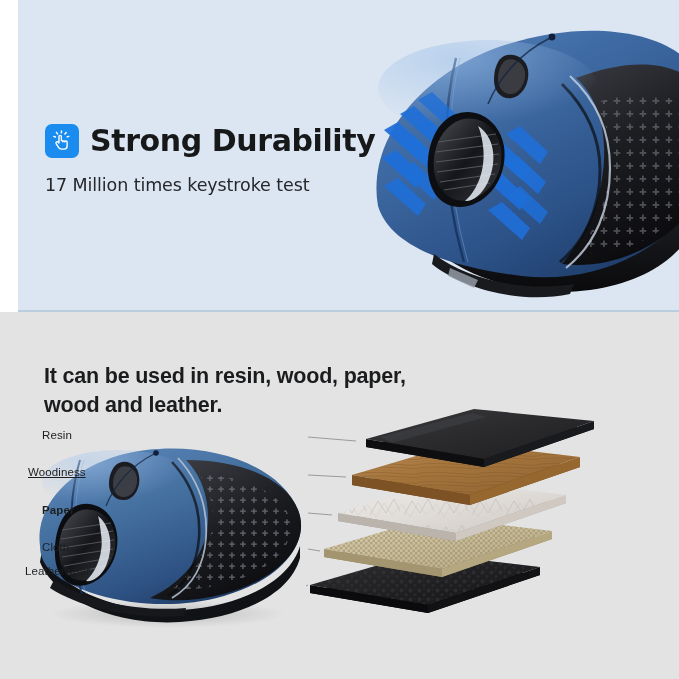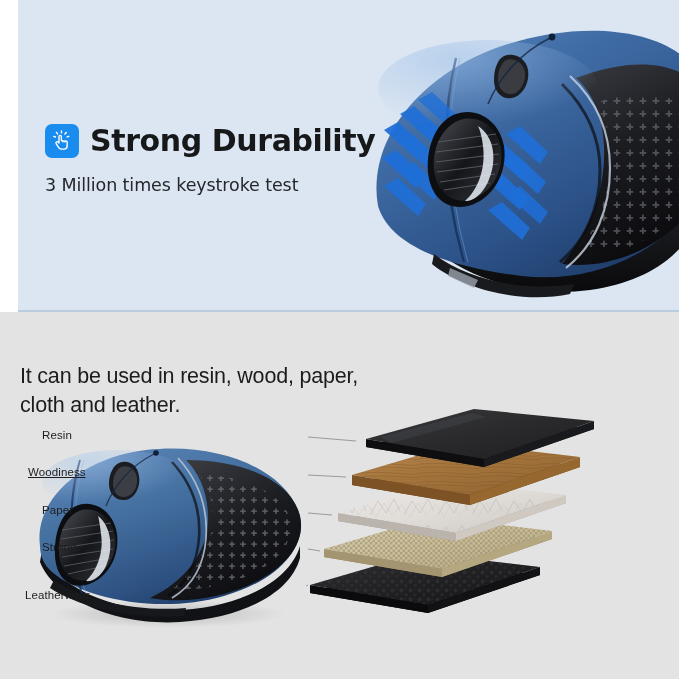--- a/index.html
+++ b/index.html
@@ -39,22 +39,22 @@
   .mouse-closeup{
     position:absolute;left:320px;top:18px;width:380px;height:292px;
   }
 
   
   .panel-bottom{
     position:absolute;left:0;top:312px;width:679px;height:367px;
     background:#e3e3e3;overflow:hidden;
   }
   .usage-title{
-    position:absolute;left:20px;top:50px;
-    font-size:21.5px;font-weight:normal;color:#1b1c1e;line-height:1.35;
+    position:absolute;left:44px;top:50px;
+    font-size:21.5px;font-weight:bold;color:#1b1c1e;line-height:1.35;
     letter-spacing:-.2px;
   }
   .mouse-full{position:absolute;left:18px;top:118px;width:300px;height:200px;}
 
   
   .stack{position:absolute;left:300px;top:105px;width:379px;height:230px;}
   .mat-label{
     position:absolute;font-size:11.5px;color:#1d1e20;white-space:nowrap;
     letter-spacing:.1px;
   }
@@ -200,29 +200,29 @@
                      C9.0 20.2 10.1 20.8 11.3 20.8 L14.3 20.8
                      C16.1 20.8 17.6 19.3 17.6 17.5 L17.6 13.1
                      C17.6 12.4 17.1 11.9 16.4 11.9 C15.8 11.9 15.3 12.3 15.2 12.9
                      C15.1 12.3 14.7 11.9 14.1 11.9 C13.4 11.9 12.9 12.4 12.9 13.0
                      L12.9 12.4 C12.9 11.8 12.4 11.3 11.8 11.3
                      C11.6 11.3 11.4 11.4 11.3 11.5 Z" fill="none" stroke="#ffffff" stroke-width="1.5" stroke-linejoin="round"></path>
           </svg>
         </span>
         <span class="feat-title">Strong Durability</span>
       </div>
-      <div class="feat-sub">3 Million times keystroke test</div>
+      <div class="feat-sub">17 Million times keystroke test</div>
     </div>
   </div>
 
   <div class="panel-bottom">
 
     <div class="usage-title">
       <div>It can be used in resin, wood, paper,</div>
-      <div>cloth and leather.</div>
+      <div>wood and leather.</div>
     </div>
 
     <div class="mouse-full">
       <svg width="300" height="200" viewBox="0 0 300 200">
         <defs>
           <linearGradient id="bodyG2" x1="0.1" y1="0" x2="0.7" y2="1">
             <stop offset="0" stop-color="#5e87bc"></stop>
             <stop offset="0.4" stop-color="#44709f"></stop>
             <stop offset="0.78" stop-color="#2d5182"></stop>
             <stop offset="1" stop-color="#1e3a64"></stop>
@@ -401,18 +401,18 @@
           <path d="M8,20 L56,24"></path>
           <path d="M8,58 L46,60"></path>
           <path d="M8,96 L32,98"></path>
           <path d="M8,132 L20,134"></path>
           <path d="M8,168 L6,169"></path>
         </g>
       </svg>
 
       <div class="mat-label" style="left:-258px;top:12px;text-align:right;">Resin</div>
       <div class="mat-label" style="left:-272px;top:49px;text-decoration:underline;">Woodiness</div>
-      <div class="mat-label" style="left:-258px;top:87px;">Paper</div>
-      <div class="mat-label" style="left:-258px;top:124px;">Strong</div>
-      <div class="mat-label" style="left:-275px;top:172px;">Leatherwear</div>
+      <div class="mat-label" style="left:-258px;top:87px;font-weight:bold;">Paper</div>
+      <div class="mat-label" style="left:-258px;top:124px;">Cloth</div>
+      <div class="mat-label" style="left:-275px;top:148px;">Leatherwear</div>
     </div>
   </div>
 </div>
 
 </body></html>

